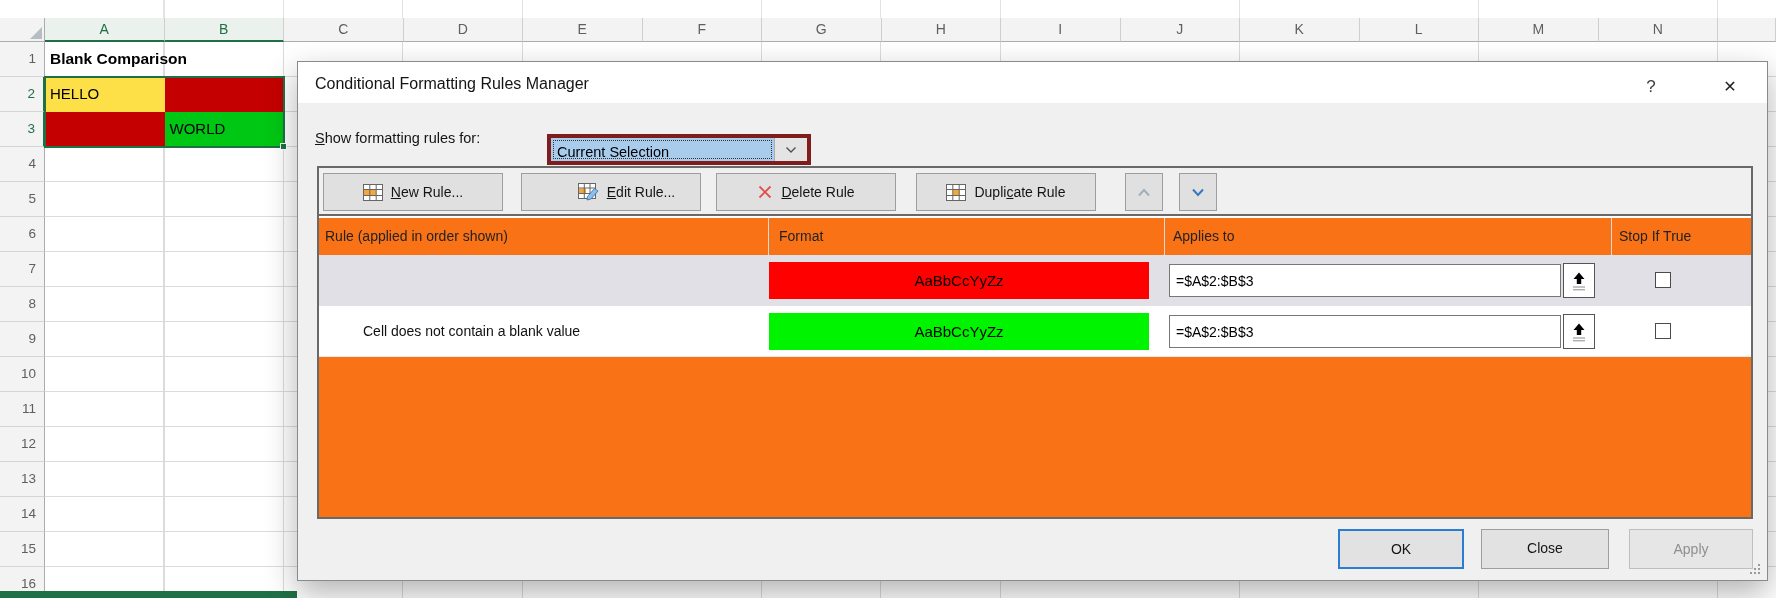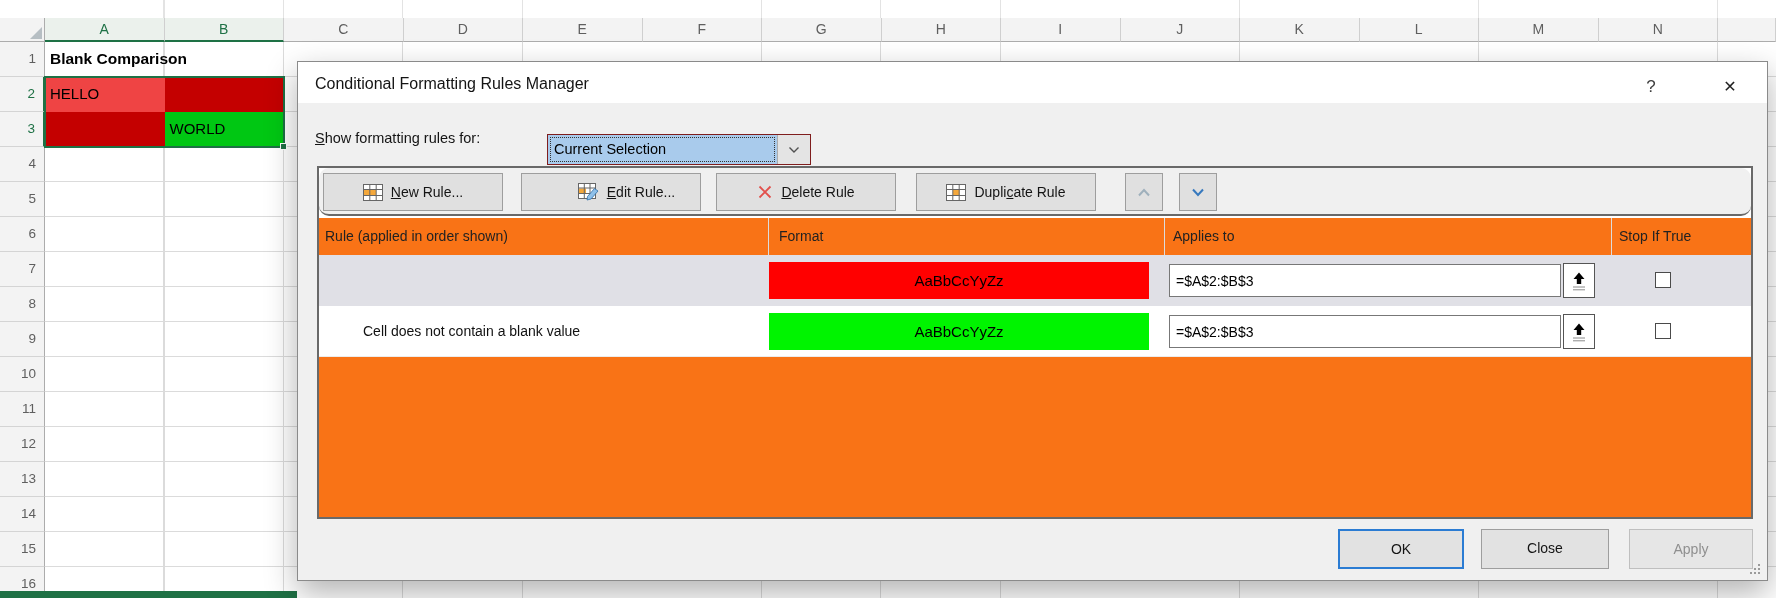--- a/index.html
+++ b/index.html
@@ -43,28 +43,28 @@
   .dlg-titlebar{position:absolute;left:0;top:0;right:0;height:41px;background:#FFFFFF;}
   .dlg-title{position:absolute;left:17px;top:13px;font-size:16px;color:#141414;white-space:nowrap;}
   .cap{position:absolute;top:9px;width:34px;height:32px;text-align:center;line-height:32px;
        font-size:17px;color:#404040;cursor:default;}
   .cap-help{left:1336px;}
   .cap-close{left:1415px;font-size:16px;color:#222;}
 
   .lbl{position:absolute;left:17px;top:68px;font-size:14.5px;color:#141414;white-space:nowrap;}
   .u{text-decoration:underline;}
   .combo{position:absolute;left:249px;top:72px;width:264px;height:31px;background:#fff;
-         border:1px solid #7f1d1d;display:flex;}
+         border:4px solid #7f1d1d;display:flex;}
   .combo-text{flex:1;background:#A9CBEC;outline:1px dotted #333;outline-offset:-3px;
               font-size:14.5px;line-height:28px;padding-left:6px;color:#000;white-space:nowrap;overflow:hidden;}
   .combo-arrow{width:33px;background:#E4E4E4;border-left:1px solid #ADADAD;
                display:flex;align-items:center;justify-content:center;}
 
   .frame{position:absolute;left:19px;top:104px;width:1436px;height:353px;border:2px solid #696969;background:#fff;}
-  .tbar{position:absolute;left:0;top:0;right:0;height:48px;background:#F0F0F0;border-bottom:2px solid #696969;border-radius:10px;}
+  .tbar{position:absolute;left:0;top:0;right:0;height:48px;background:#F0F0F0;border-bottom:2px solid #696969;}
   .tb{position:absolute;top:5px;height:38px;background:#E0E0E0;border:1px solid #9E9E9E;
       display:flex;align-items:center;justify-content:center;gap:8px;font-size:14px;color:#141414;white-space:nowrap;}
   .tb-new{left:4px;width:180px;}
   .tb-edit{left:202px;width:180px;padding-left:31px;}
   .tb-del{left:397px;width:180px;}
   .tb-dup{left:597px;width:180px;}
   .tb-up{left:806px;width:38px;}
   .tb-down{left:860px;width:38px;}
 
   .list{position:absolute;left:0;top:50px;right:0;bottom:0;background:#f97316;overflow:hidden;}
@@ -136,21 +136,21 @@
     <div class="rh">12</div>
     <div class="rh">13</div>
     <div class="rh">14</div>
     <div class="rh">15</div>
     <div class="rh">16</div>
   </div>
 
   <div class="gridlines"></div>
 
   <div class="cell c-a1">Blank Comparison</div>
-  <div class="cell c-a2" style="background: #ef4444;">HELLO</div>
+  <div class="cell c-a2" style="background: #fde047;">HELLO</div>
   <div class="cell c-b2" style="background: rgb(196, 0, 0);"></div>
   <div class="cell c-a3" style="background: rgb(196, 0, 0);"></div>
   <div class="cell c-b3" style="background: rgb(0, 199, 19);">WORLD</div>
 
   <div class="selbox" style="border-color: rgb(30, 113, 69);">
     <div class="handle"></div>
   </div>
 
   <div class="statusfrag"></div>
 

